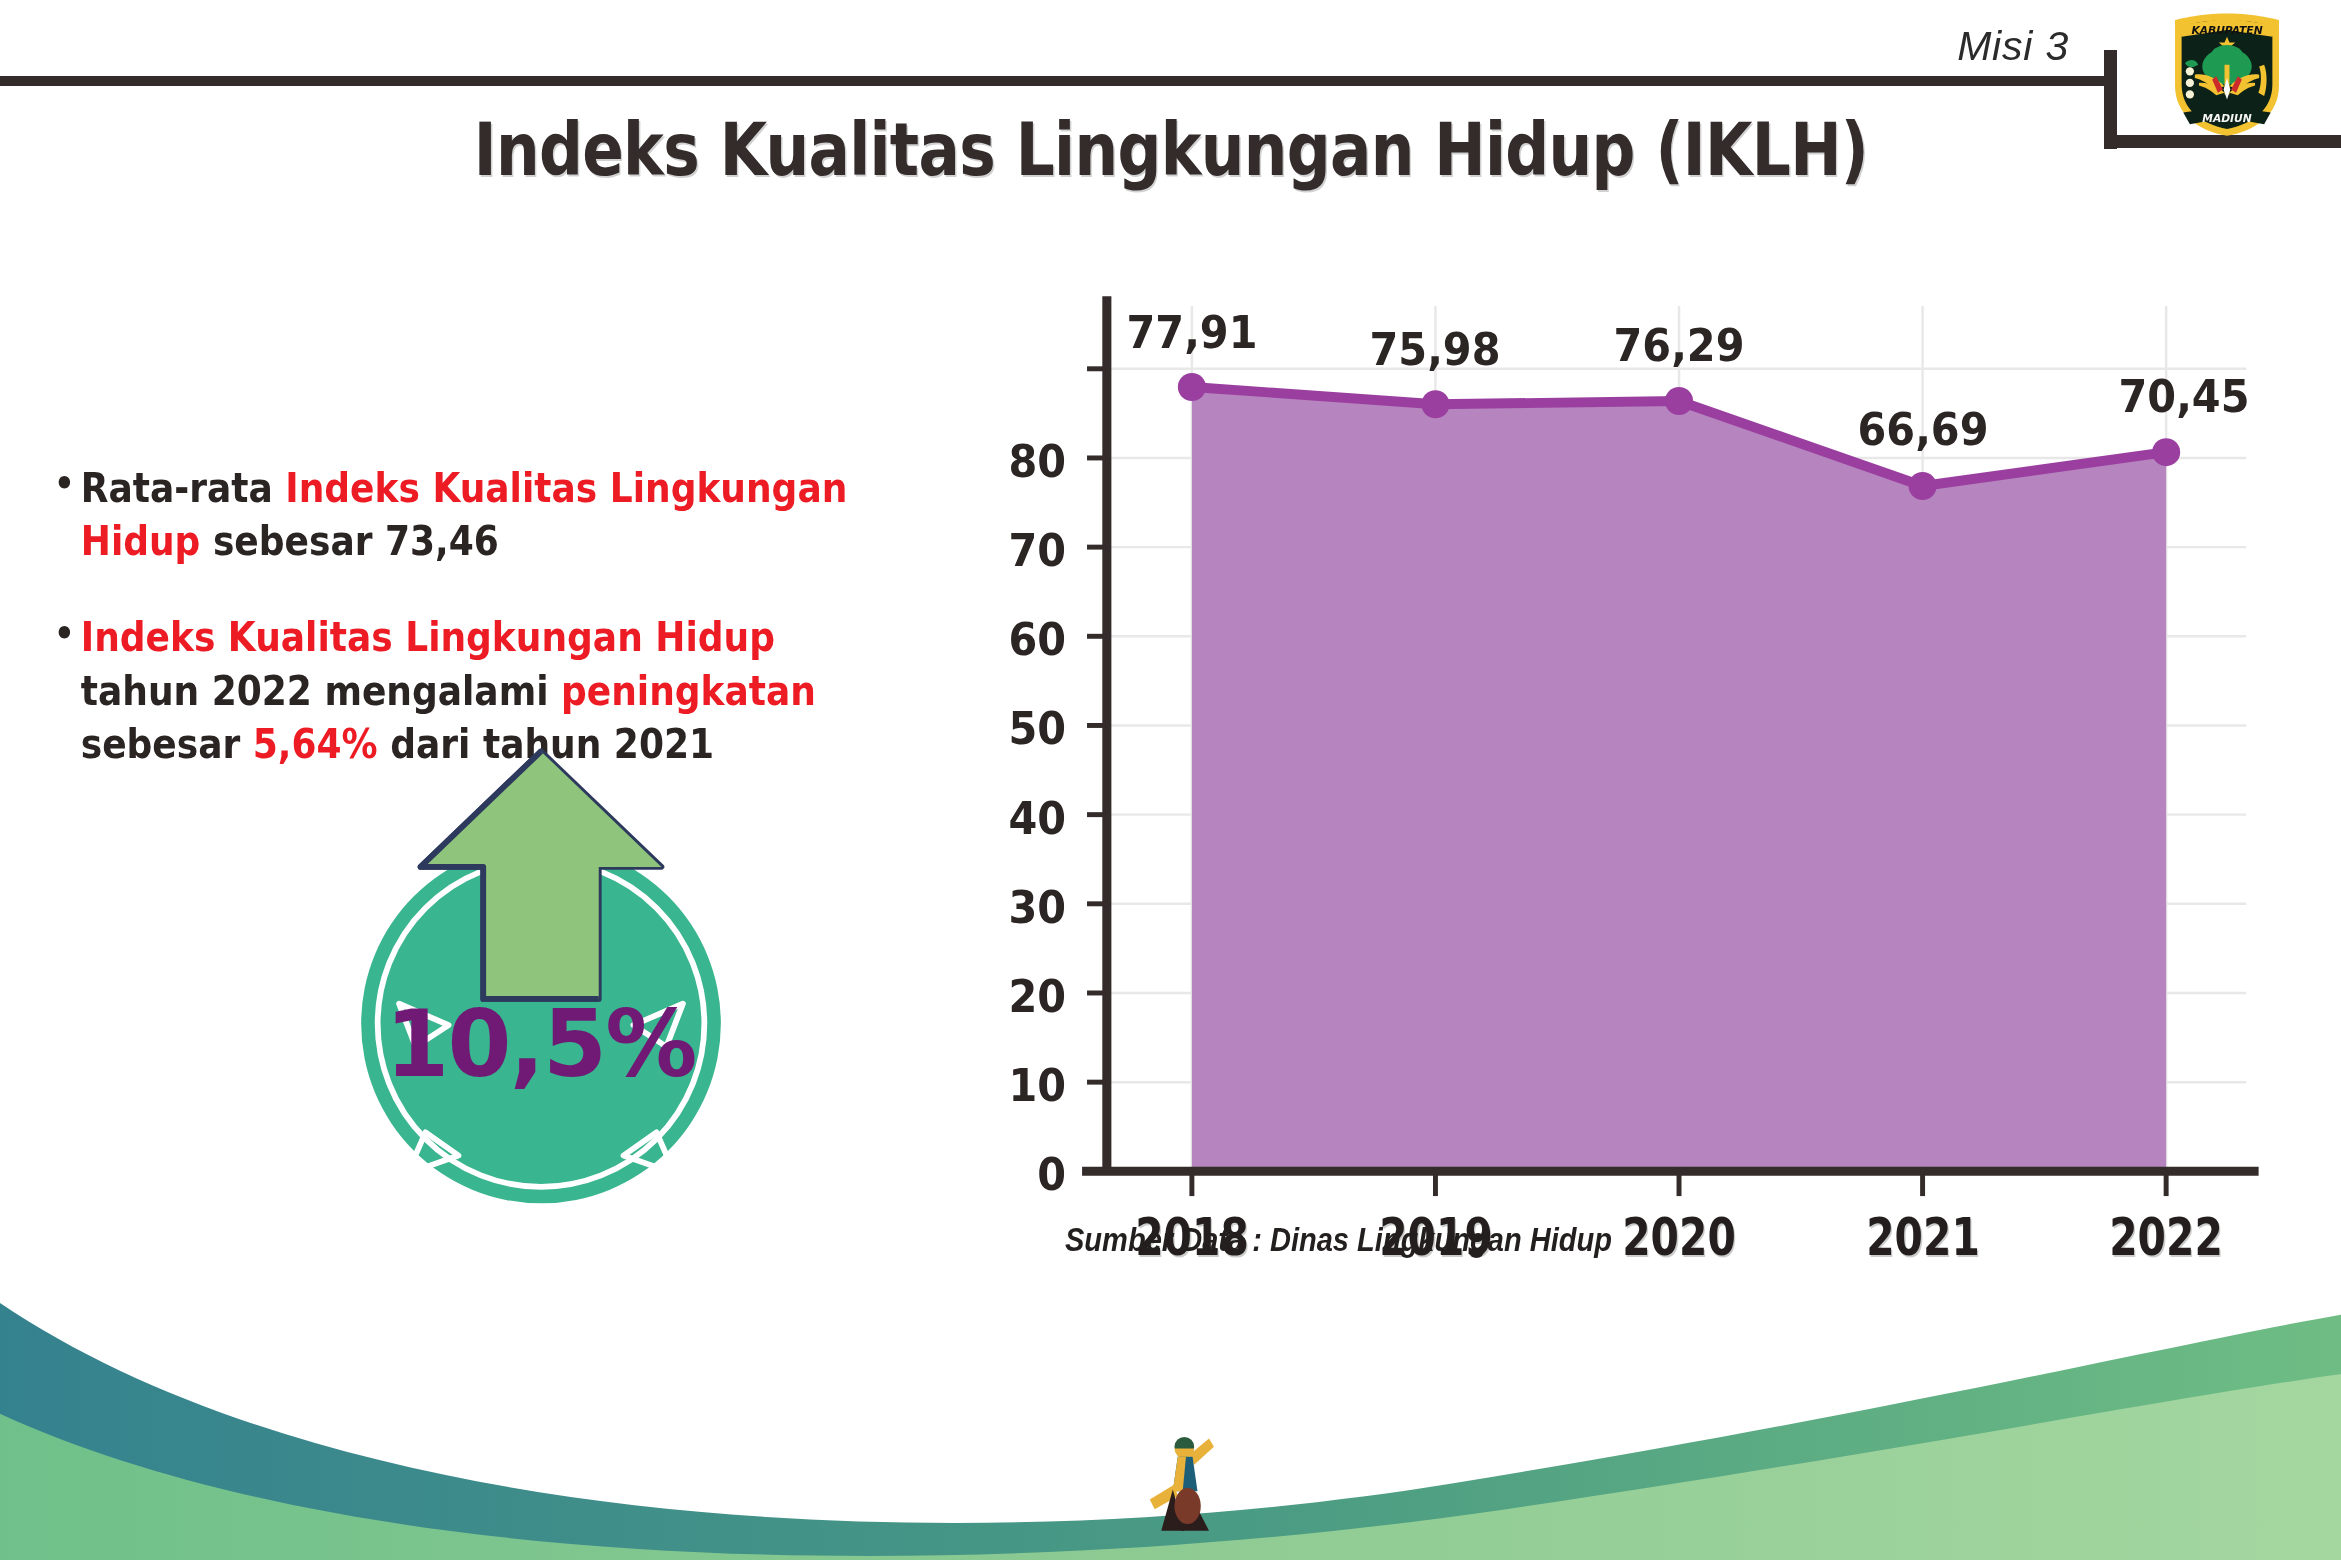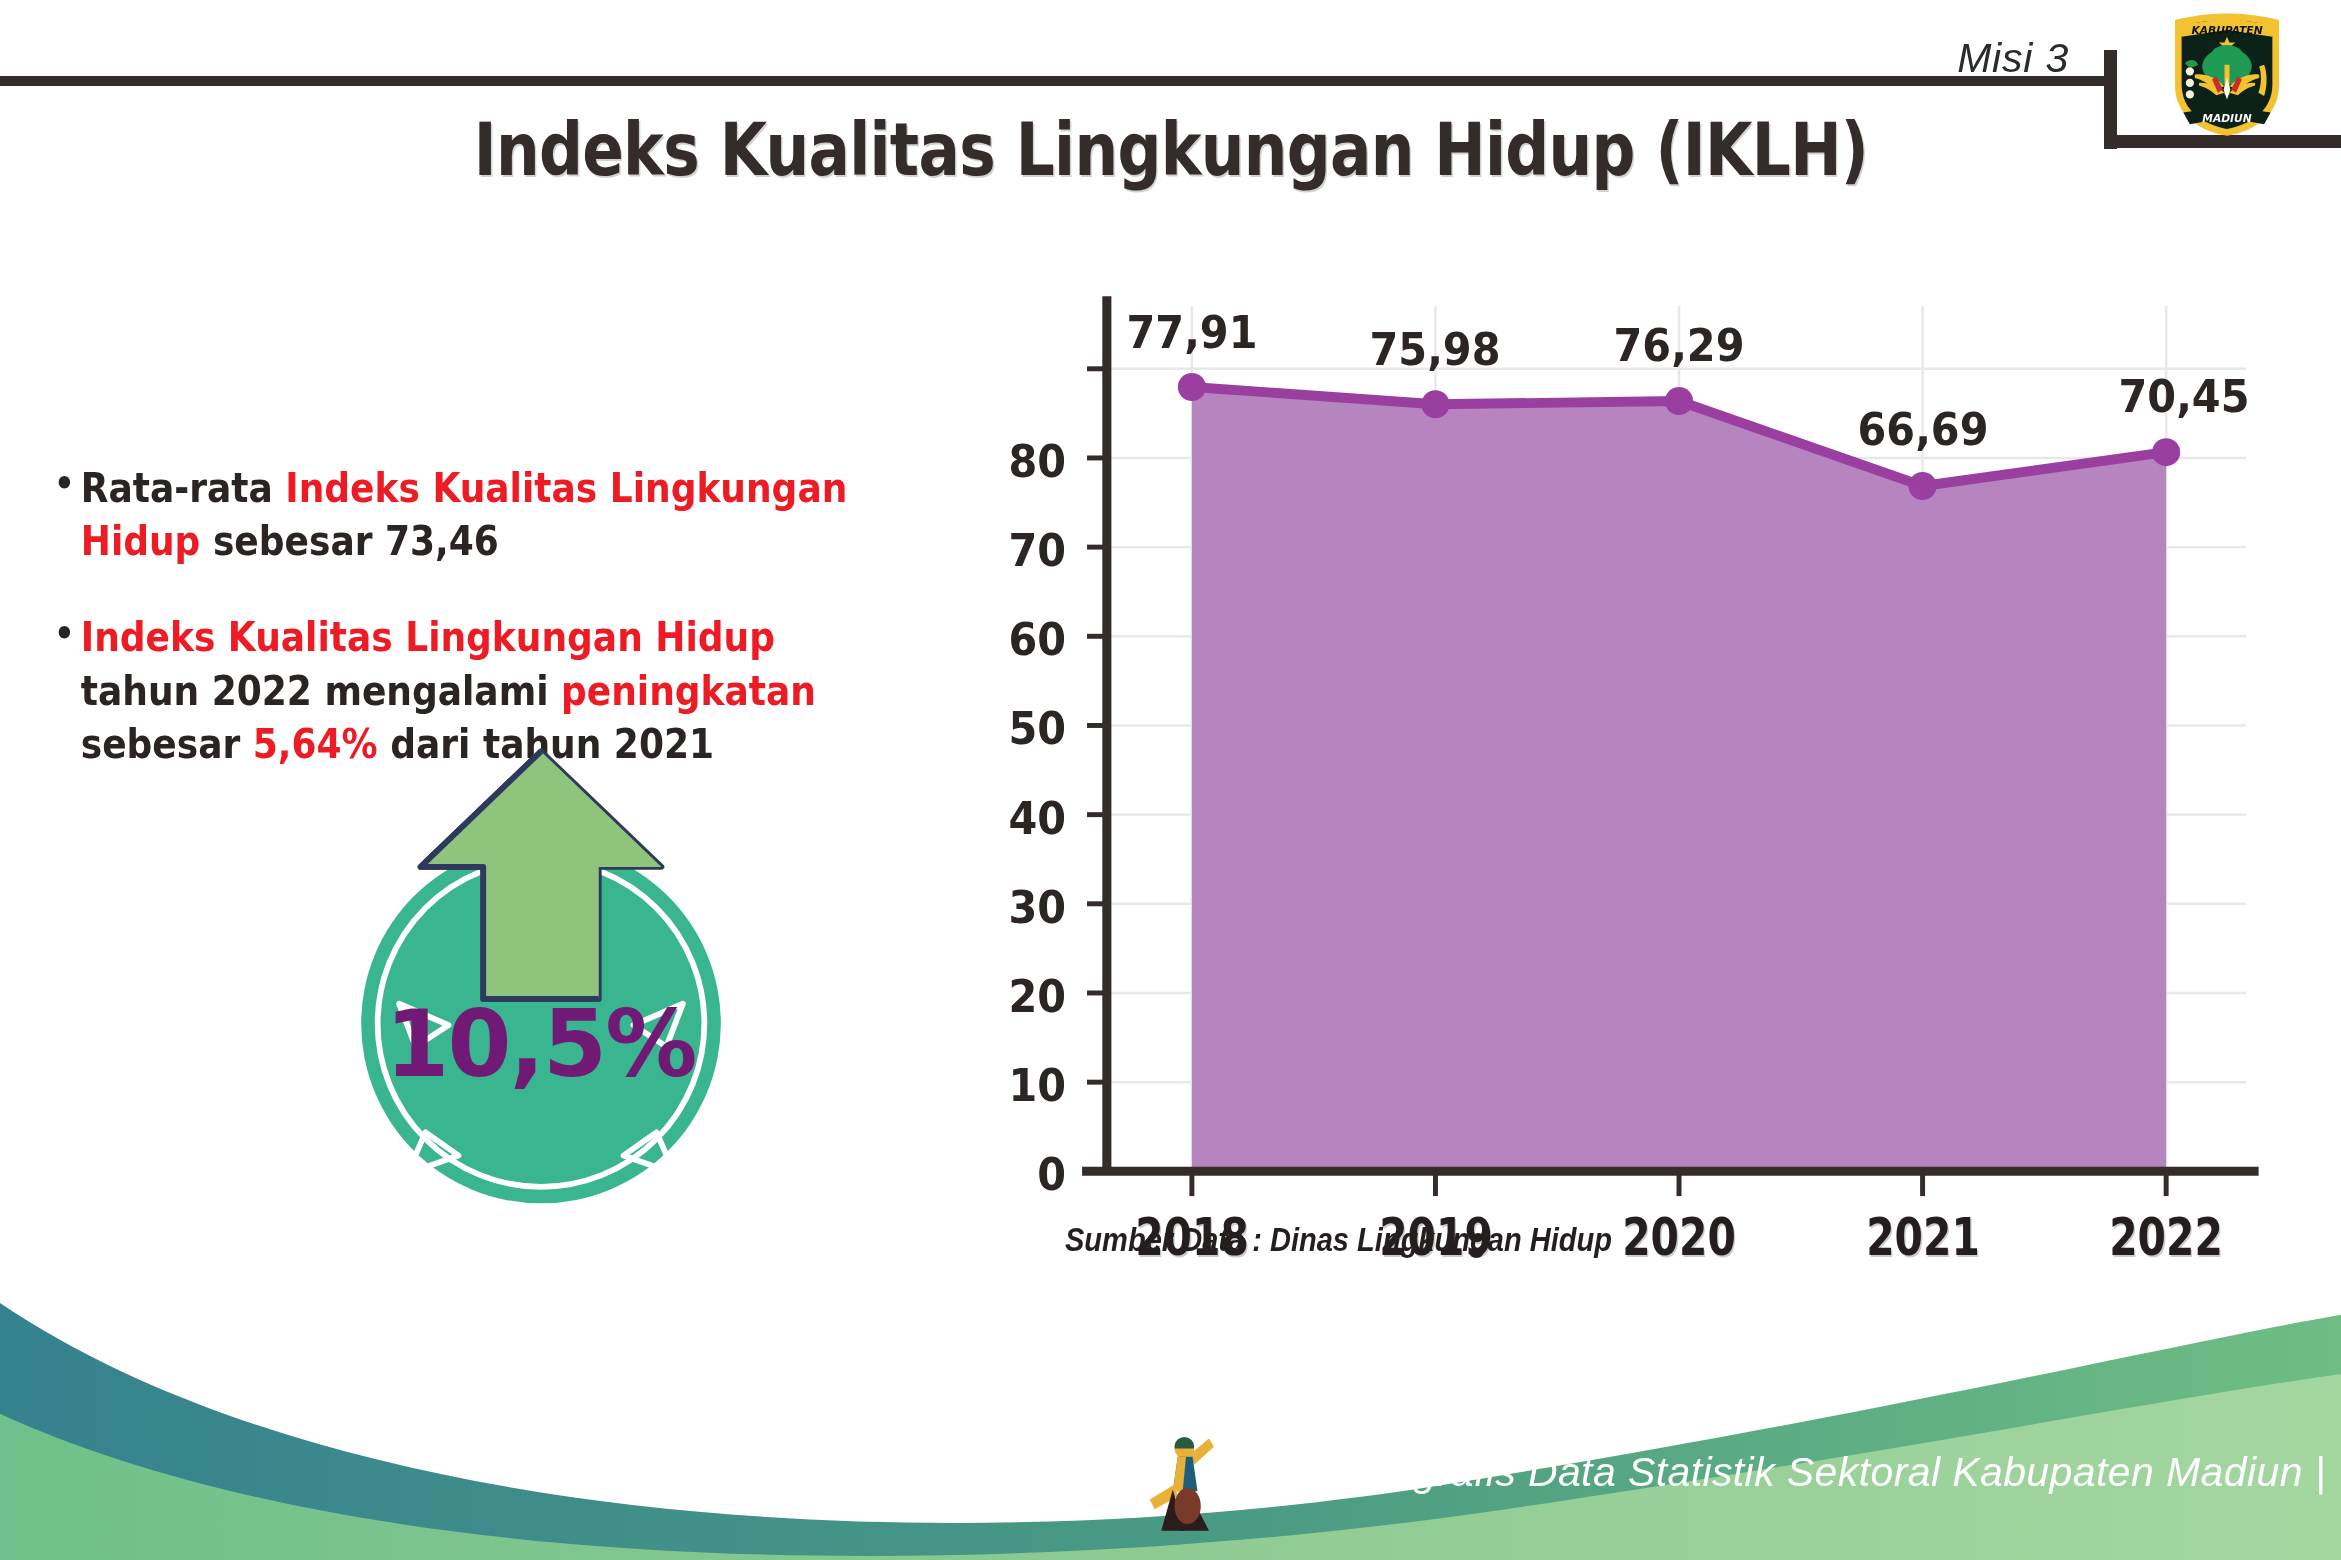--- a/index.html
+++ b/index.html
@@ -22,21 +22,20 @@
   }
   .header-bracket-foot{
     position:absolute;left:2104px;top:135px;width:239px;height:13.2px;
     background:#332c2b;
   }
   .misi{
     position:absolute;right:273px;top:23px;
     font-size:41px;font-style:italic;color:#2b2b2b;
     font-family:"Liberation Sans", sans-serif;
     letter-spacing:0.8px;
-    margin-top:12px;
   }
   .logo{
     position:absolute;left:2165px;top:6.6px;width:124px;height:132px;font-style:italic;
   }
 
   
   .title{
     position:absolute;left:0;right:0;top:107px;
     text-align:center;
     font-family:"DejaVu Sans", sans-serif;
@@ -322,16 +321,15 @@
     <path d="M44 26 a12 12 0 0 0 24 0 Z" fill="#e8b23a"></path>
     <path d="M62 34 L86 14 L92 24 L68 46 Z" fill="#e8b23a"></path>
     <path d="M48 36 L66 36 L72 78 L42 78 Z" fill="#1d5f78"></path>
     <path d="M48 36 L58 36 L54 78 L42 78 Z" fill="#e8b23a"></path>
     <path d="M44 70 L14 88 L20 100 L48 84 Z" fill="#e8b23a"></path>
     <path d="M42 76 L28 126 L56 126 Z" fill="#2a1d1c"></path>
     <path d="M60 76 L52 126 L86 126 Z" fill="#2a1d1c"></path>
     <ellipse cx="60" cy="96" rx="16" ry="22" fill="#7a3a2a"></ellipse>
   </svg>
 
-  <div class="footer-text">Media Infografis Data Statistik Sektoral Kabupaten Madiun |</div>
 
 </div>
 
 
 </body></html>

